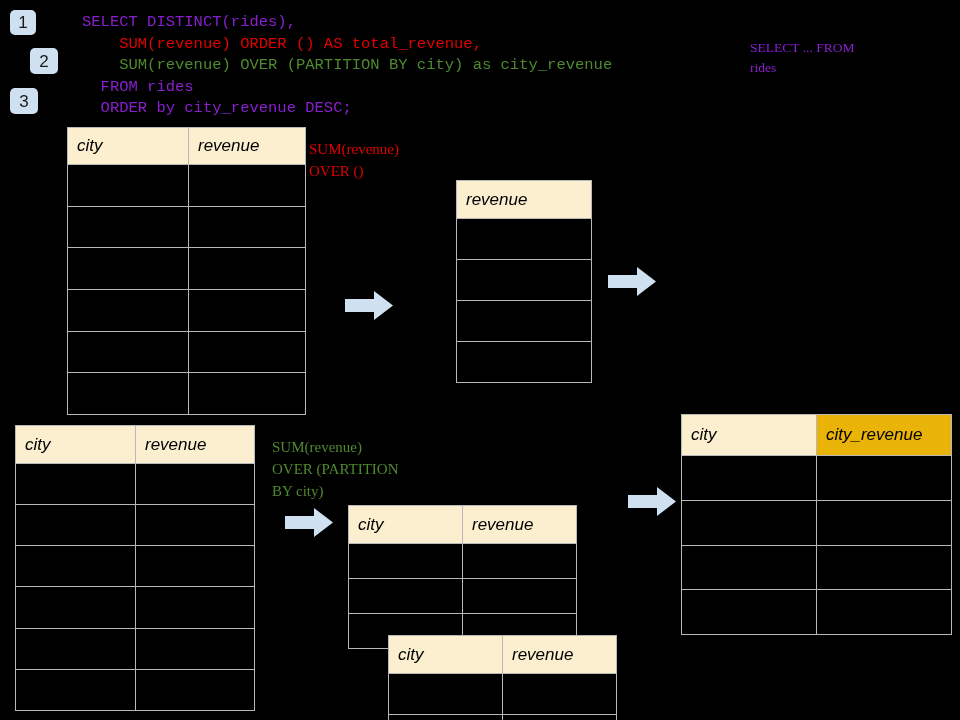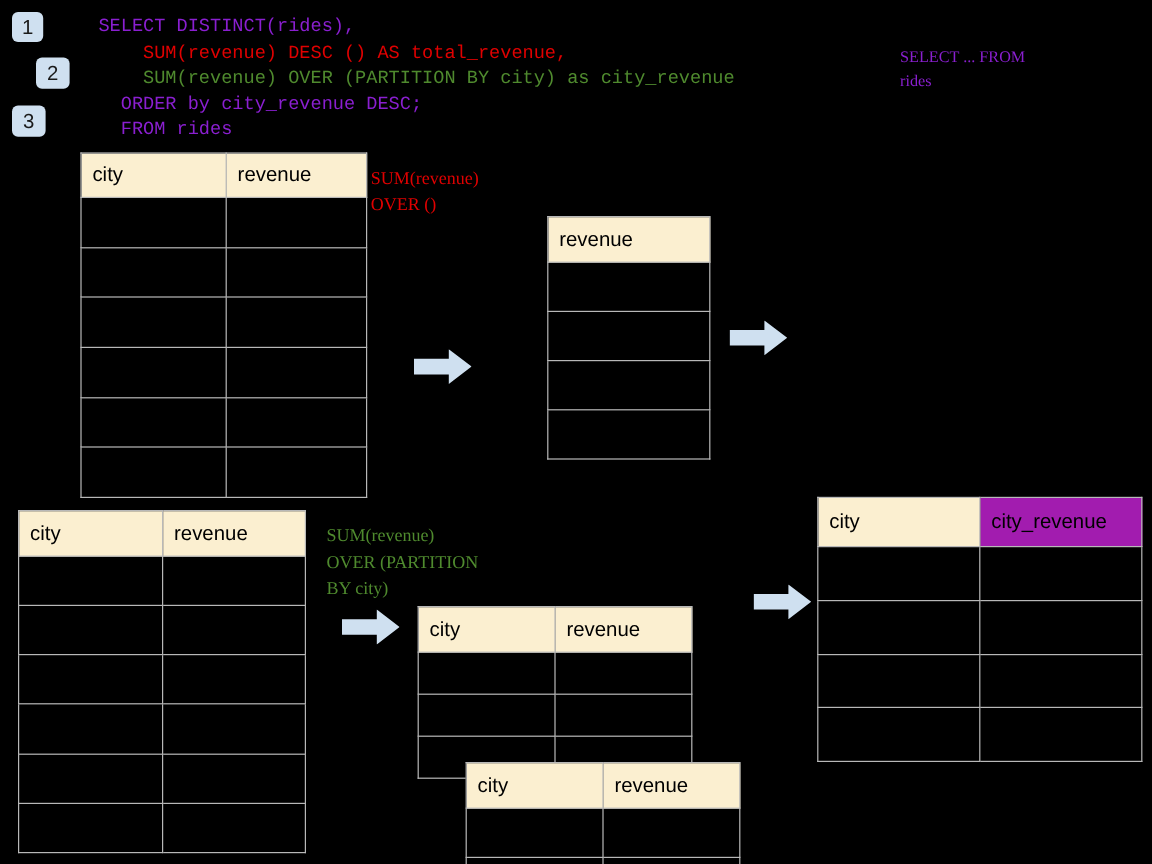--- a/index.html
+++ b/index.html
@@ -57,20 +57,21 @@
   .annot-green  { color: #4F8A2E; }
   .annot-purple { color: #8A1FD0; font-size: 13.5px; line-height: 20px; }
 
   
   .tbl {
     position: absolute;
     border-collapse: collapse;
     table-layout: fixed;
     background: #000000;
     box-sizing: border-box;
+    font-style: italic;
   }
   .tbl td {
     border: 1px solid #B8B8B8;
     padding: 0;
     background: #000000;
     box-sizing: border-box;
   }
   .tbl td.hdr {
     background: #FBEFD0;
     color: #000000;
@@ -97,21 +98,21 @@
         <span>1</span>
       </div>
       <div class="badge" style="left: 30px; top: 48px; width: 28px; height: 26px; background: rgb(207, 224, 240);">
         <span>2</span>
       </div>
       <div class="badge" style="left: 10px; top: 88px; width: 28px; height: 26px; background: rgb(207, 224, 240);">
         <span>3</span>
       </div>
     </div>
 
-  <div class="code" id="sql-block" style="left:82px; top:12px;"><div class="code-purple">SELECT DISTINCT(rides),</div><div class="code-red">    SUM(revenue) DESC () AS total_revenue,</div><div class="code-green">    SUM(revenue) OVER (PARTITION BY city) as city_revenue</div><div class="code-purple">  ORDER by city_revenue DESC;</div><div class="code-purple">  FROM rides</div></div>
+  <div class="code" id="sql-block" style="left:82px; top:12px;"><div class="code-purple">SELECT DISTINCT(rides),</div><div class="code-red">    SUM(revenue) ORDER () AS total_revenue,</div><div class="code-green">    SUM(revenue) OVER (PARTITION BY city) as city_revenue</div><div class="code-purple">  FROM rides</div><div class="code-purple">  ORDER by city_revenue DESC;</div></div>
 
   <div class="annot annot-red" style="left:309px; top:138px;">SUM(revenue)
 OVER ()</div>
 
   <div class="annot annot-green" style="left:272px; top:436px;">SUM(revenue)
 OVER (PARTITION
 BY city)</div>
 
   <div class="annot annot-purple" style="left:750px; top:38px;">SELECT ... FROM
 rides</div>
@@ -256,21 +257,21 @@
         </tbody>
       </table>
       <table class="tbl" style="left: 681px; top: 414px; width: 270px; height: 220px;">
         <colgroup>
           <col style="width: 135px;">
           <col style="width: 135px;">
         </colgroup>
         <tbody>
           <tr style="height: 41px;">
             <td class="hdr" style="background: rgb(251, 239, 208);">city</td>
-            <td class="hdr" style="background: #a21caf;">city_revenue</td>
+            <td class="hdr" style="background: #eab308;">city_revenue</td>
           </tr>
           <tr style="height: 44.75px;">
             <td></td>
             <td></td>
           </tr>
           <tr style="height: 44.75px;">
             <td></td>
             <td></td>
           </tr>
           <tr style="height: 44.75px;">

